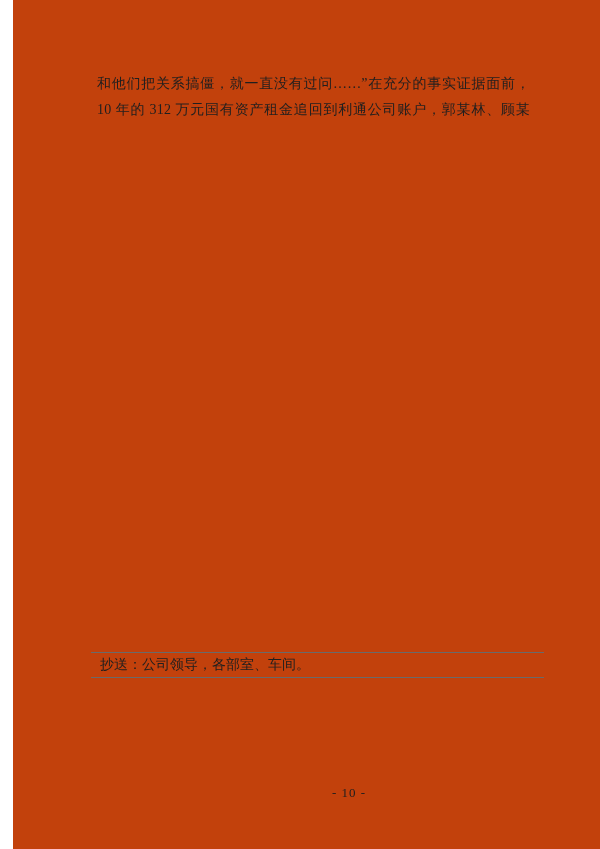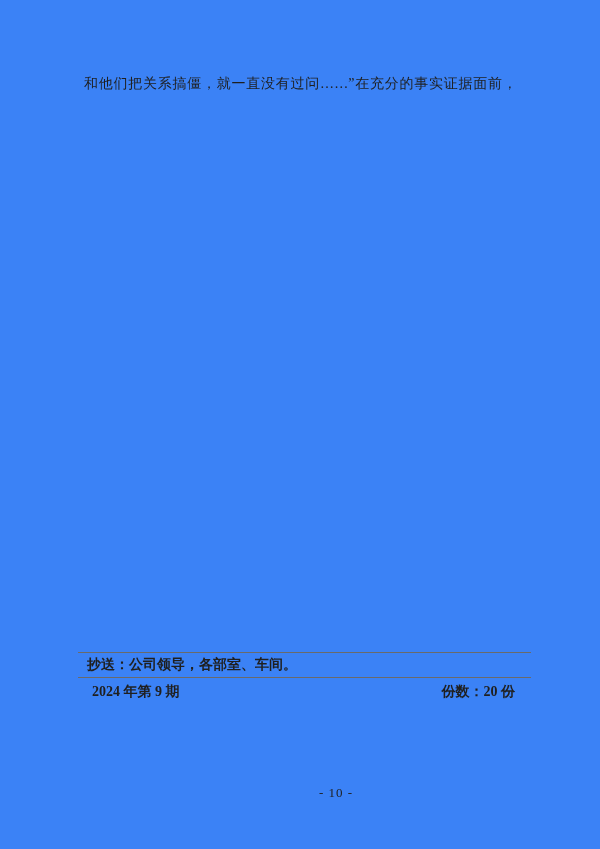--- a/index.html
+++ b/index.html
@@ -11,21 +11,22 @@
     height: 849px;
     background: #ffffff;
     font-family: "Liberation Serif", "DejaVu Serif", serif;
     color: #1f1f1f;
     position: relative;
     overflow: hidden;
   }
   .doc-page {
     position: absolute;
     inset: 0;
-    background: #3b82f6;
+    background: #c2410c;
+    margin-left: 13px;
   }
   .body-text {
     position: absolute;
     top: 71px;
     left: 84px;
     width: 433px;
     font-size: 14px;
     line-height: 26px;
     letter-spacing: 0.2px;
   }
@@ -35,21 +36,20 @@
   .body-text .line.justify {
     text-align: justify;
     text-align-last: justify;
   }
   .footer-block {
     position: absolute;
     top: 652px;
     left: 78px;
     width: 453px;
     font-size: 14px;
-    font-weight: bold;
   }
   .rule {
     height: 0;
     border-top: 1px solid #6a6a6a;
   }
   .copy-row {
     padding: 3px 0 3px 9px;
     line-height: 18px;
   }
   .meta-row {
@@ -70,27 +70,24 @@
     padding-left: 36px;
   }
 </style>
 </head>
 <body>
 
 <div class="doc-page">
 
   <div class="body-text">
     <div class="line justify">和他们把关系搞僵，就一直没有过问……”在充分的事实证据面前，</div>
+    <div class="line justify">10 年的 312 万元国有资产租金追回到利通公司账户，郭某林、顾某</div>
   </div>
 
   <div class="footer-block">
     <div class="rule"></div>
     <div class="copy-row">抄送：公司领导，各部室、车间。</div>
     <div class="rule"></div>
-    <div class="meta-row">
-      <span>2024 年第 9 期</span>
-      <span>份数：20 份</span>
-    </div>
   </div>
 
   <div class="page-number">- 10 -</div>
 
 </div>
 
 </body></html>

